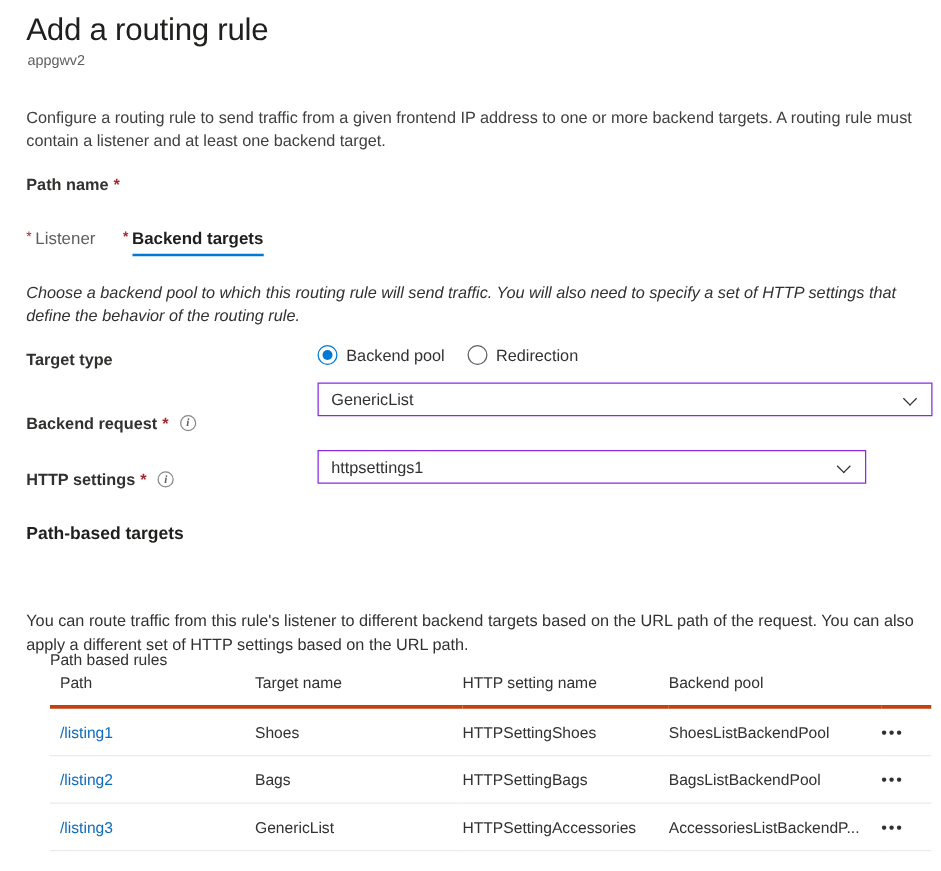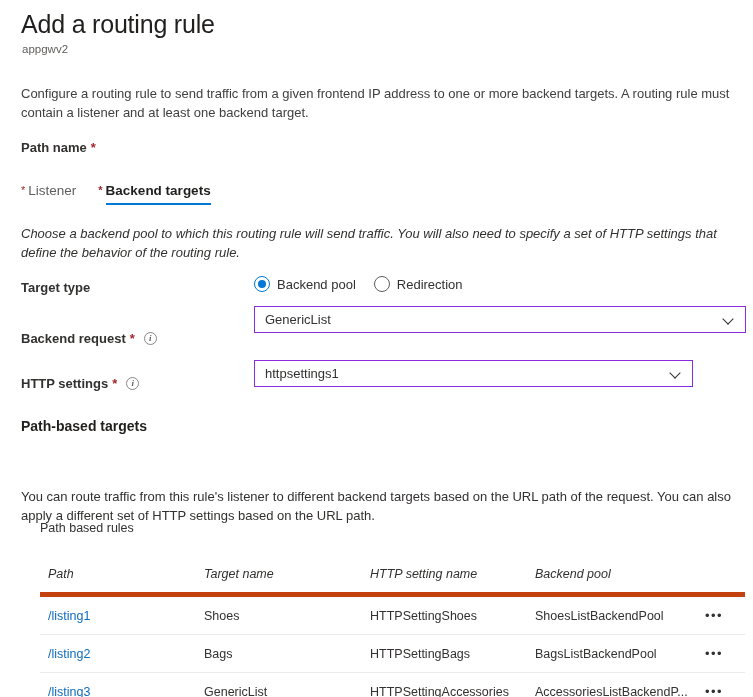--- a/index.html
+++ b/index.html
@@ -98,25 +98,25 @@
     content: ""; width: 8px; height: 8px; border-radius: 50%; background: #0078d4;
   }
 
   .h3 {
     position: absolute; left: 21px; top: 418px;
     font-size: 14px; font-weight: 600; color: #201f1e;
   }
 
   
   .tablewrap { position: absolute; left: 40px; top: 521px; width: 705px; }
-  .tbl-caption { font-size: 12.5px; color: #323130; margin-bottom: 32px; }
+  .tbl-caption { font-size: 12.5px; color: #323130; margin-bottom: 4px; }
   table { border-collapse: collapse; width: 705px; table-layout: fixed; }
   th {
     text-align: left; font-size: 12.5px; font-weight: 400; color: #323130;
-    padding: 0 0 11px 0; border-bottom: 5px solid #c2410c; font-style: italic;
+    padding: 0 0 11px 0; border-bottom: 3px solid #c2410c;
   }
   td {
     font-size: 12.5px; color: #323130; padding: 11px 0 11px 0;
     border-bottom: 1px solid #edebe9;
     white-space: nowrap; overflow: hidden; text-overflow: ellipsis;
   }
   .c1 { width: 164px; padding-left: 8px; }
   .c2 { width: 166px; }
   .c3 { width: 165px; }
   .c4 { width: 170px; }

